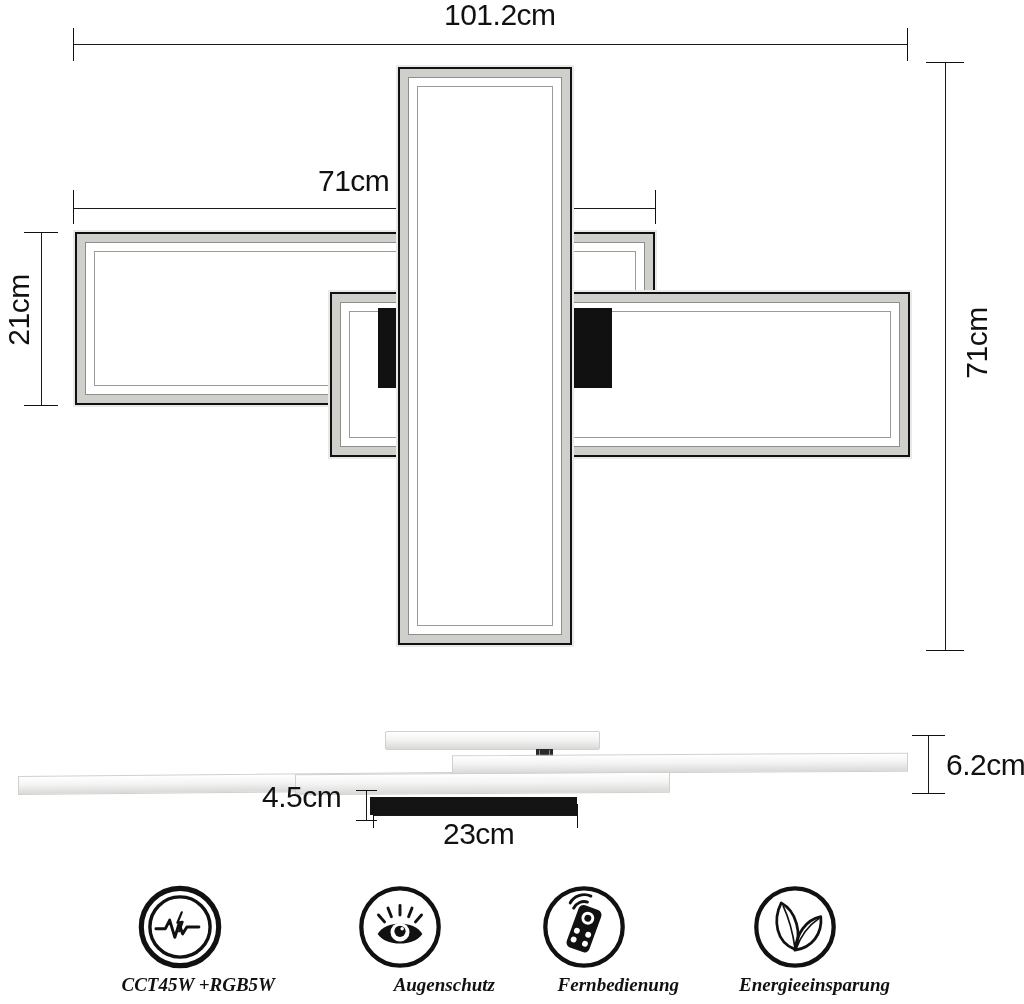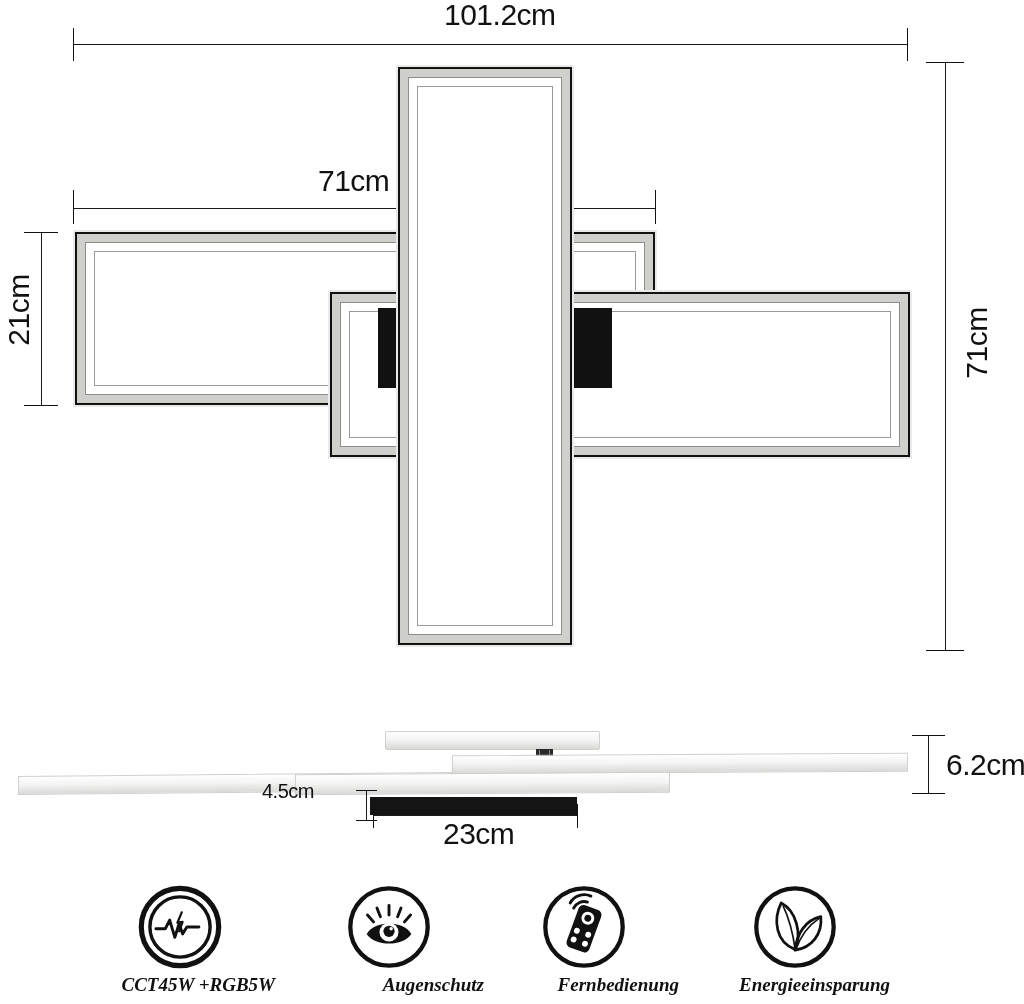--- a/index.html
+++ b/index.html
@@ -172,21 +172,21 @@
 
   <div class="bar" style="left:295px;top:773px;width:375px;height:21px;transform:skewY(-0.35deg);"></div>
 
   <div class="bar-dark" style="left:370px;top:797px;width:207px;height:18px;"></div>
 
   <div class="dim-label" style="left:946px;top:748px;font-size:30px;">6.2cm</div>
   <div class="dim-line-v" style="left:928px;top:735px;height:58px;"></div>
   <div class="tick-h" style="left:912px;top:735px;width:33px;"></div>
   <div class="tick-h" style="left:912px;top:793px;width:33px;"></div>
 
-  <div class="dim-label" style="left:262px;top:780px;font-size:20px;">4.5cm</div>
+  <div class="dim-label" style="left:262px;top:780px;font-size:30px;">4.5cm</div>
   <div class="dim-line-v" style="left:366px;top:790px;height:30px;"></div>
   <div class="tick-h" style="left:356px;top:790px;width:21px;"></div>
   <div class="tick-h" style="left:356px;top:820px;width:21px;"></div>
 
   <div class="dim-label" style="left:443px;top:817px;font-size:30px;">23cm</div>
   <div class="dim-line-h" style="left:373px;top:815px;width:204px;"></div>
   <div class="tick-v" style="left:373px;top:804px;height:24px;"></div>
   <div class="tick-v" style="left:577px;top:804px;height:24px;"></div>
 
   <div class="feature" style="left:85px;top:884px;">
@@ -194,21 +194,21 @@
       <svg width="86" height="86" viewBox="0 0 100 100" aria-hidden="true">
         <circle cx="50" cy="50" r="45" fill="none" stroke="#111" stroke-width="6"></circle>
         <circle cx="50" cy="50" r="35" fill="none" stroke="#111" stroke-width="4"></circle>
         <path d="M22 52 L33 52 L38 42 L44 62 L49 46 L53 58 L58 50 L72 50" fill="none" stroke="#111" stroke-width="3.4" stroke-linejoin="round" stroke-linecap="round"></path>
         <path d="M52 33 L47 45 L53 44 L49 55" fill="none" stroke="#111" stroke-width="2.6" stroke-linejoin="round" stroke-linecap="round"></path>
       </svg>
     </div>
     <div class="cap">CCT45W +RGB5W</div>
   </div>
 
-  <div class="feature" style="left:294px;top:884px;">
+  <div class="feature" style="left:305px;top:884px;">
     <div class="circle-wrap">
       <svg width="86" height="86" viewBox="0 0 100 100" aria-hidden="true">
         <circle cx="50" cy="50" r="45" fill="none" stroke="#111" stroke-width="5"></circle>
         <path d="M24 58 C34 42, 66 42, 76 58 C66 73, 34 73, 24 58 Z" fill="#111"></path>
         <circle cx="50" cy="56" r="11" fill="#fff"></circle>
         <circle cx="50" cy="55" r="6.5" fill="#111"></circle>
         <circle cx="52.5" cy="52" r="2" fill="#fff"></circle>
         <g stroke="#111" stroke-width="3.4" stroke-linecap="round">
           <line x1="50" y1="25" x2="50" y2="36"></line>
           <line x1="36" y1="28" x2="40" y2="38"></line>

